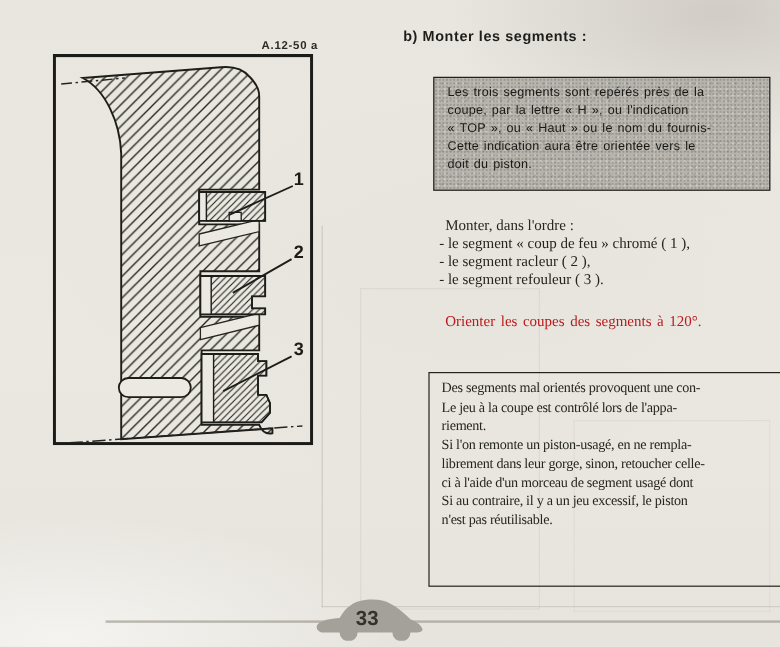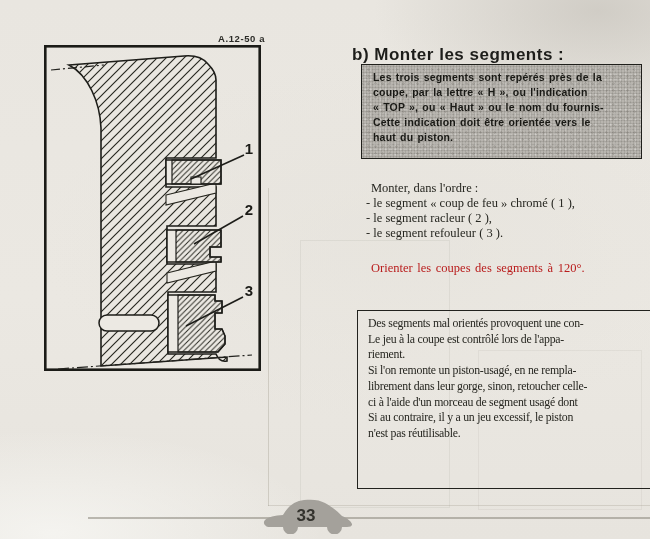--- a/index.html
+++ b/index.html
@@ -21,39 +21,39 @@
   .ghost-line-h{position:absolute;height:1px;background:rgba(158,152,138,0.3);}
 
   .figure-label{
     left:218px;top:33px;
     font-family:Liberation Sans, sans-serif;font-size:9.5px;font-weight:600;
     letter-spacing:0.6px;color:#2b2b27;white-space:nowrap;
   }
   .diagram{left:44px;top:45px;width:217px;height:326px;}
 
   .heading{
-    left:352px;top:23px;
-    font-family:"Liberation Sans",sans-serif;font-weight:bold;font-size:17px;
-    letter-spacing:0.5px;color:#1d1d1a;white-space:nowrap;margin-top:22px;
+    left:336px;top:23px;
+    font-family:"Liberation Sans",sans-serif;font-weight:bold;font-size:12px;
+    letter-spacing:0.5px;color:#1d1d1a;white-space:nowrap;
   }
 
   .note-box{
     left:361px;top:64px;width:281px;height:95px;box-sizing:border-box;
     border:1.6px solid #1f1f1b;
     background-color:#b8b5af;
     background-image:
       radial-gradient(rgba(70,68,62,0.28) 0.8px, transparent 1.2px),
       radial-gradient(rgba(255,255,255,0.35) 0.8px, transparent 1.2px),
       radial-gradient(rgba(90,88,80,0.18) 1px, transparent 1.4px);
     background-size:3px 3px,5px 5px,7px 7px;
     background-position:0 0,1px 2px,3px 1px;
     padding:5px 11px 0 11px;overflow:hidden;
   }
   .note-box .line{
-    font-family:"Liberation Sans",sans-serif;font-weight:bold;font-size:10.5px;
+    font-family:"Liberation Sans",sans-serif;font-weight:normal;font-size:10.5px;
     line-height:14.9px;letter-spacing:0.2px;word-spacing:1px;color:#191915;white-space:nowrap;
   }
 
   .order-block{left:366px;top:181px;font-size:12.5px;line-height:15px;color:#262620;white-space:nowrap;}
   .order-block .intro{margin-left:5px;}
   .orientation{left:366px;top:261px;font-size:12.5px;word-spacing:1.5px;color:#b91c1c;white-space:nowrap;}
   .orientation .lead{margin-left:5px;}
 
   .warning-box{
     left:357px;top:310px;width:334px;height:179px;box-sizing:border-box;
@@ -136,22 +136,22 @@
       <text x="205" y="251">3</text>
     </g>
   </svg>
 
   <div class="abs heading">b) Monter les segments :</div>
 
   <div class="abs note-box">
     <div class="line">Les trois segments sont repérés près de la</div>
     <div class="line">coupe, par la lettre « H », ou l'indication</div>
     <div class="line">« TOP », ou « Haut » ou le nom du fournis-</div>
-    <div class="line">Cette indication doit être orientée vers le</div>
-    <div class="line">haut du piston.</div>
+    <div class="line">Cette indication aura être orientée vers le</div>
+    <div class="line">doit du piston.</div>
   </div>
 
   <div class="abs order-block">
     <div class="intro">Monter, dans l'ordre :</div>
     <div>- le segment « coup de feu » chromé ( 1 ),</div>
     <div>- le segment racleur ( 2 ),</div>
     <div>- le segment refouleur ( 3 ).</div>
   </div>
 
   <div class="abs orientation">

